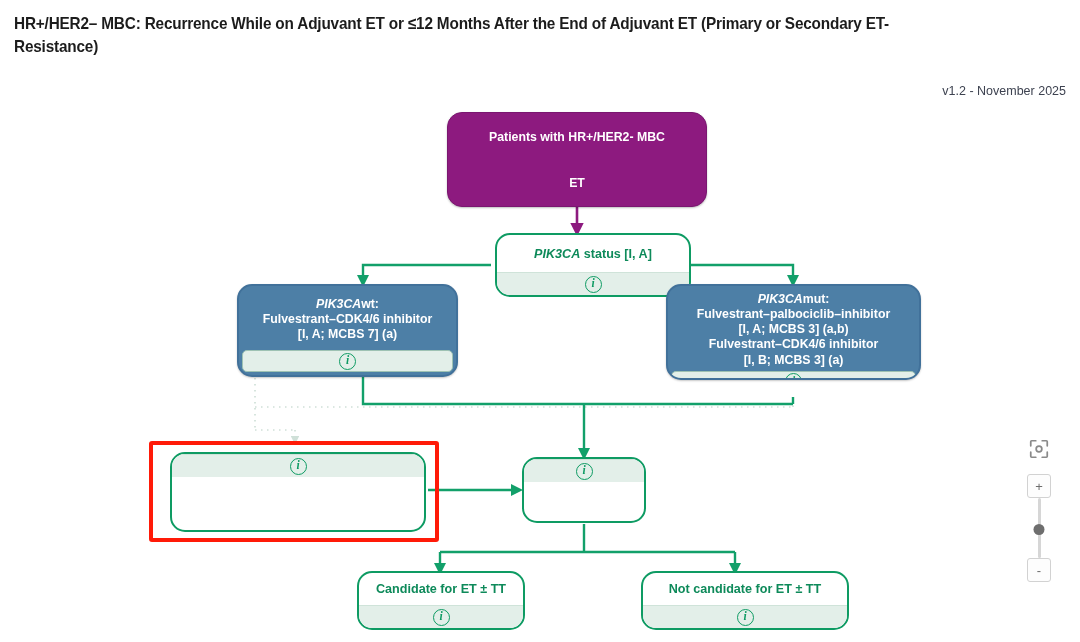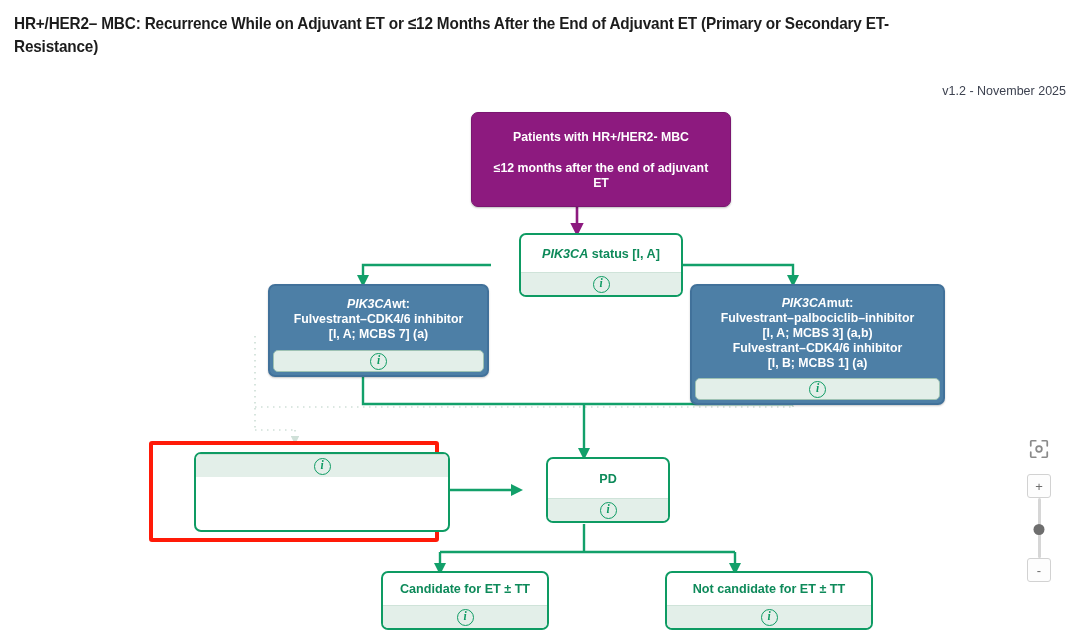--- a/index.html
+++ b/index.html
@@ -35,25 +35,24 @@
     white-space: nowrap;
   }
 
   
   #canvas { position: absolute; left: 0; top: 100px; width: 1080px; height: 542px; }
   #edges { position: absolute; left: 0; top: 0; width: 1080px; height: 542px; }
 
   
   .node {
     position: absolute;
-    border-radius: 7px;
+    border-radius: 15px;
     overflow: hidden;
     display: flex;
     flex-direction: column;
-    margin-left: 24px;
   }
   .node .body {
     flex: 1 1 auto;
     display: flex;
     align-items: center;
     justify-content: center;
     text-align: center;
     padding: 5px 7px 3px 7px;
     line-height: 1.23;
     font-weight: bold;
@@ -216,77 +215,74 @@
       <path d="M 440 452 L 735 452" stroke="#12a06a" stroke-width="2.4" fill="none"></path>
       <path d="M 440 452 L 440 470" stroke="#12a06a" stroke-width="2.4" fill="none" marker-end="url(#arrow-green)"></path>
       <path d="M 735 452 L 735 470" stroke="#12a06a" stroke-width="2.4" fill="none" marker-end="url(#arrow-green)"></path>
     </svg>
 
     <div class="node purple" style="left:447px; top:12px; width:260px; height:95px;">
       <div class="body">
         <span>
           <span>Patients with HR+/HER2- MBC</span><br>
           <br>
-          <span>≤12 months after the end of adjuvant</span><br>
+          <br>
           <span>ET</span>
         </span>
       </div>
     </div>
 
-    <div class="node green" style="left:495px; top:133px; width:164px; height:64px;">
+    <div class="node green" style="left:495px; top:133px; width:196px; height:64px;">
       <div class="body">
         <span>
           <span class="ital">PIK3CA</span><span> status [I, A]</span>
         </span>
       </div>
       <div class="foot">
         <span class="info-icon">i</span>
       </div>
     </div>
 
-    <div class="node blue" style="left:244px; top:184px; width:221px; height:93px;">
+    <div class="node blue" style="left:237px; top:184px; width:221px; height:93px;">
       <div class="body">
         <span>
           <span class="ital">PIK3CA</span><span>wt:</span><br>
           <span>Fulvestrant–CDK4/6 inhibitor</span><br>
           <span>[I, A; MCBS 7] (a)</span>
         </span>
       </div>
       <div class="foot">
         <span class="info-icon">i</span>
       </div>
     </div>
 
-    <div class="node blue" style="left:666px; top:184px; width:255px; height:121px;">
+    <div class="node blue" style="left:666px; top:184px; width:255px; height:96px;">
       <div class="body">
         <span>
           <span class="ital">PIK3CA</span><span>mut:</span><br>
           <span>Fulvestrant–palbociclib–inhibitor</span><br>
           <span>[I, A; MCBS 3] (a,b)</span><br>
           <span>Fulvestrant–CDK4/6 inhibitor</span><br>
-          <span>[I, B; MCBS 1] (a)</span>
+          <span>[I, B; MCBS 3] (a)</span>
         </span>
       </div>
       <div class="foot">
         <span class="info-icon">i</span>
       </div>
     </div>
 
     <div class="selection-rect" style="left:149px; top:341px; width:290px; height:101px;"></div>
 
     <div class="node green" style="left:170px; top:352px; width:256px; height:80px;">
       <div class="foot">
         <span class="info-icon">i</span>
       </div>
     </div>
 
     <div class="node green" style="left:522px; top:357px; width:124px; height:66px;">
-      <div class="body">
-        <span>PD</span>
-      </div>
       <div class="foot">
         <span class="info-icon">i</span>
       </div>
     </div>
 
     <div class="node green" style="left:357px; top:471px; width:168px; height:59px;">
       <div class="body">
         <span>Candidate for ET ± TT</span>
       </div>
       <div class="foot">

